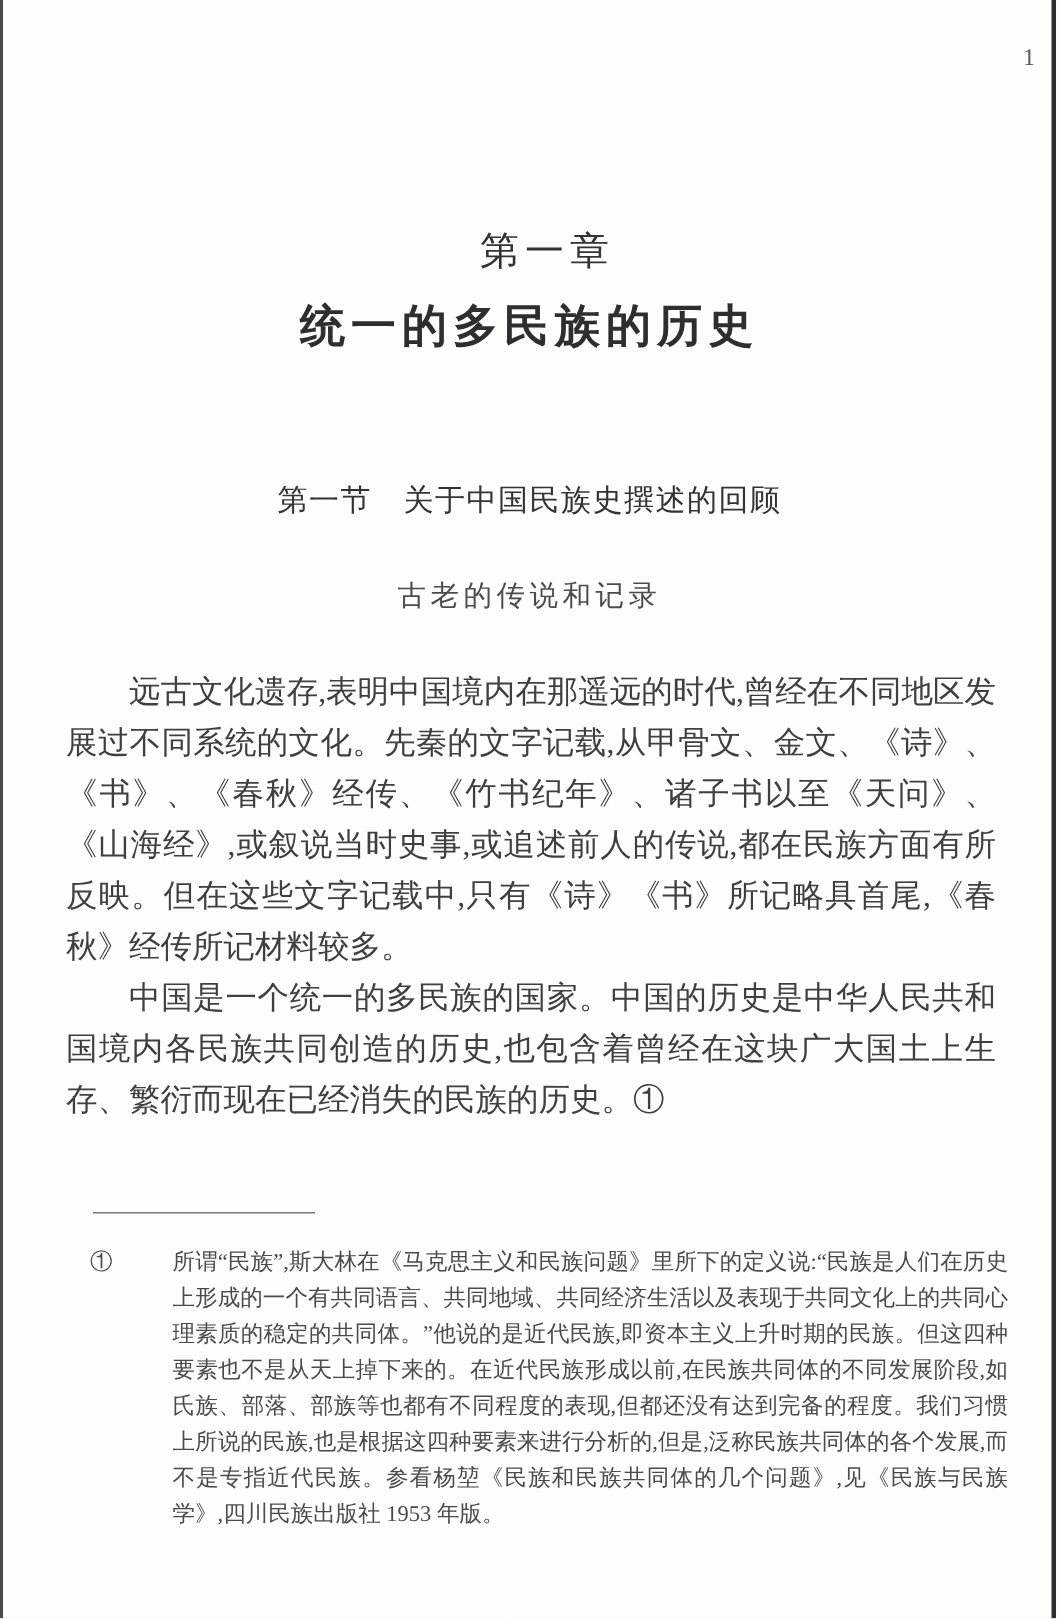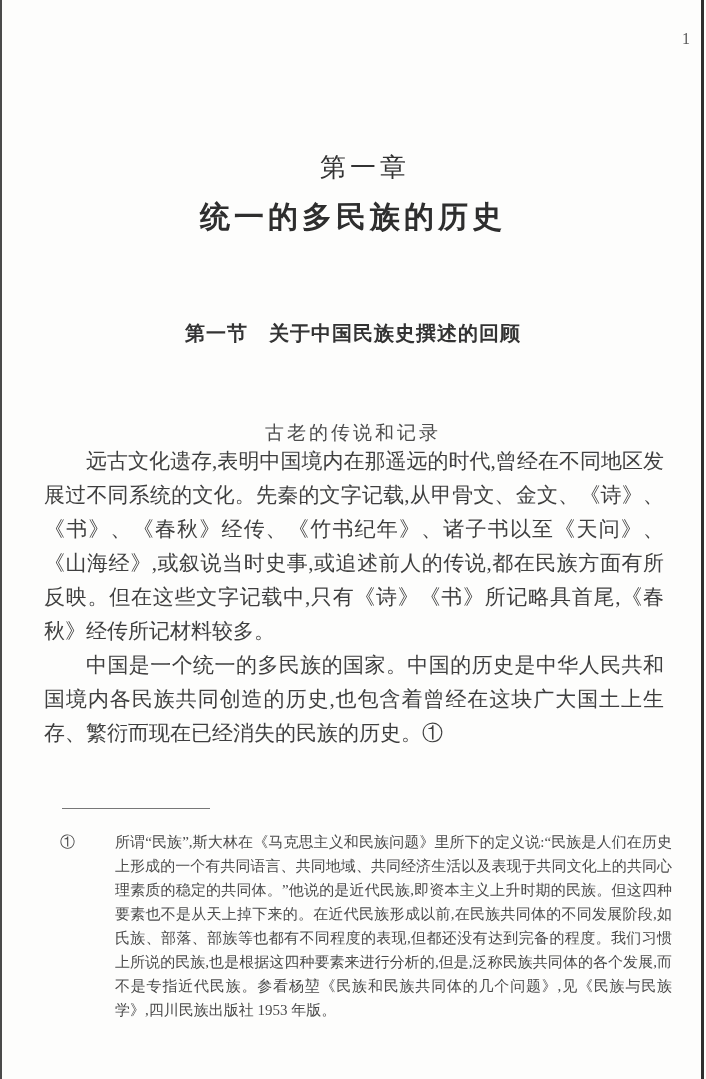--- a/index.html
+++ b/index.html
@@ -61,35 +61,34 @@
     color: #2e2e2e;
   }
   .section-heading {
     position: absolute;
     top: 320px;
     left: 0;
     width: 100%;
     margin: 0;
     text-align: center;
     font-size: 20px;
-    font-weight: bold;
+    font-weight: normal;
     letter-spacing: 1px;
     color: #333333;
     font-family: "Liberation Sans", "DejaVu Sans", sans-serif;
   }
   .section-subheading {
     position: absolute;
     top: 384px;
     left: 0;
     width: 100%;
     text-align: center;
     font-size: 19px;
     letter-spacing: 3px;
     color: #4c4c4c;
-    margin-top: 36px;
   }
   .body-text {
     position: absolute;
     top: 444px;
     left: 44px;
     width: 620px;
     font-size: 21px;
     line-height: 34px;
     text-align: justify;
     color: #3f3f3f;

